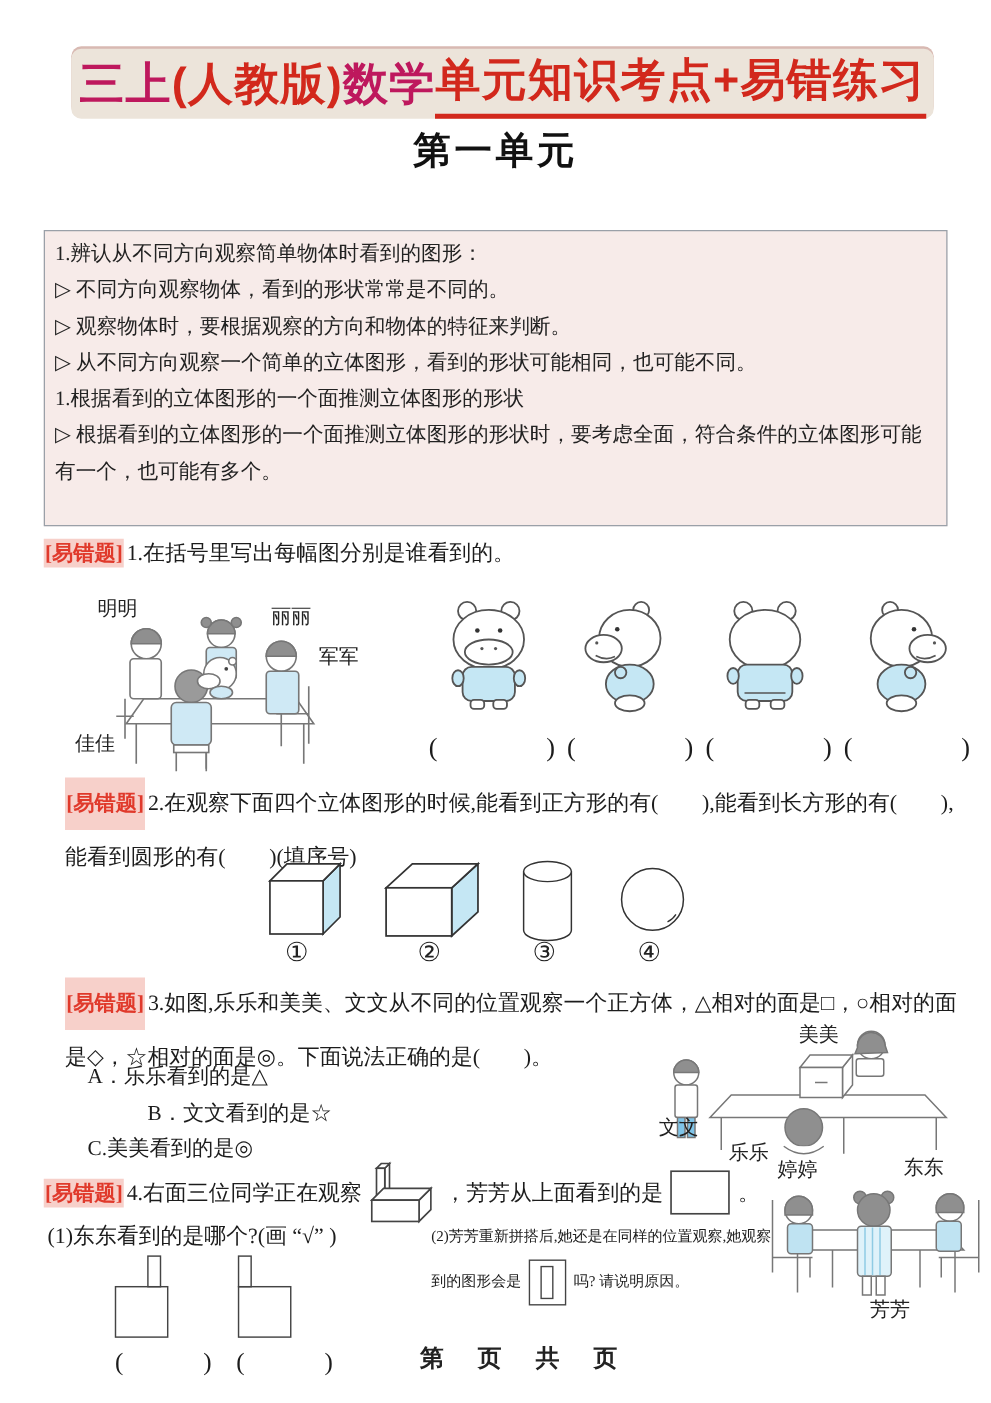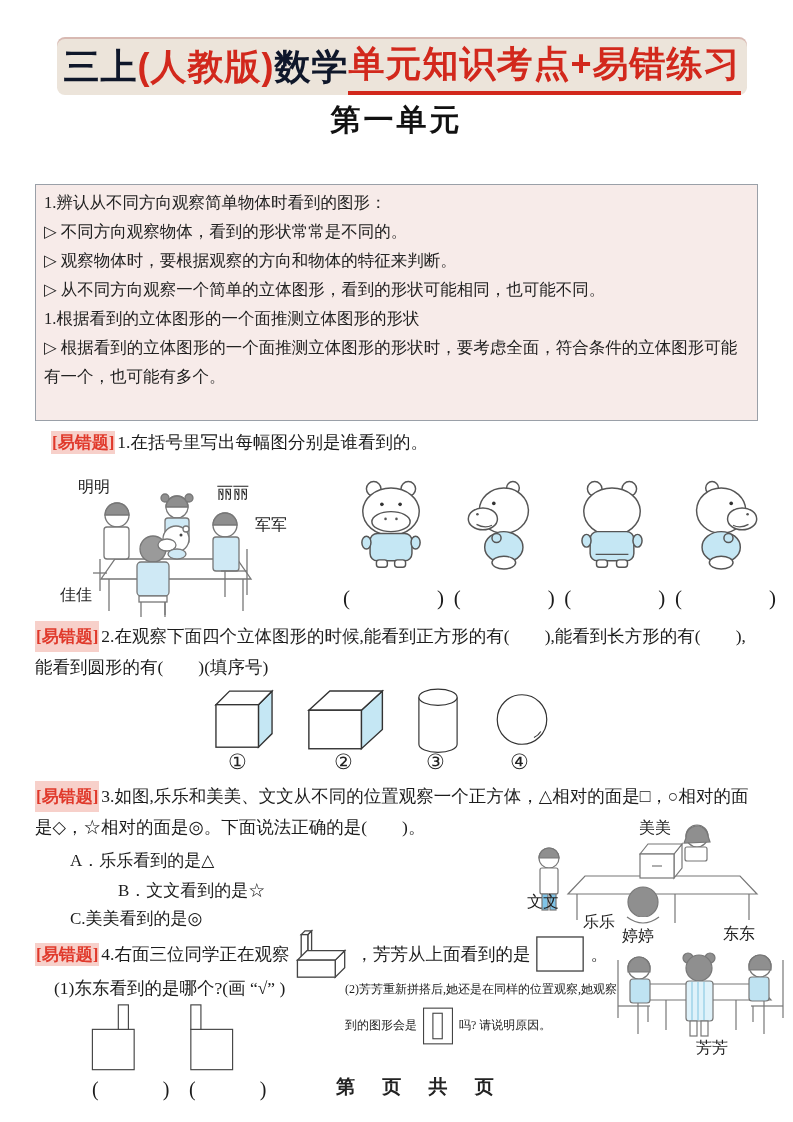--- a/index.html
+++ b/index.html
@@ -10,21 +10,21 @@
     font-family: "Liberation Serif", "DejaVu Serif", serif; color: #1c1c1c;
   }
   
   .title-box {
     position: absolute; left: 57px; top: 39px; width: 690px; height: 56px;
     background: #ece4da; border-radius: 8px; box-shadow: 0 -2px 0 #d8b9b2;
     display: flex; align-items: center; justify-content: center;
     font-family: "Liberation Sans", "DejaVu Sans", sans-serif;
     font-weight: 900; font-size: 36px; letter-spacing: 1px; white-space: nowrap;
   }
-  .t-black { color: #0f172a; }
+  .t-black { color: #be185d; }
   .t-red { color: #d2281c; }
   .t-red-u { color: #d2281c; border-bottom: 4px solid #d2281c; padding-bottom: 2px; }
   .subtitle {
     position: absolute; left: 0; top: 100px; width: 100%; text-align: center;
     font-size: 30px; font-weight: bold; letter-spacing: 3px; color: #111;
   }
   .section-heading {
     position: absolute; left: 38px; top: 151px; padding: 2px 10px 3px 6px;
     background: #efe0d8; color: #8f3a33; font-weight: bold; font-size: 18px;
     letter-spacing: 1px;
@@ -32,22 +32,22 @@
   .knowledge-box {
     position: absolute; left: 35px; top: 184px; width: 723px; height: 237px;
     background: #f7ebe9; border: 1px solid #9aa0a8; padding: 3px 10px 0 8px;
     font-size: 16.5px; line-height: 29px; color: #222; overflow: hidden;
   }
   .knowledge-box p { margin: 0; }
   .err-label {
     display: inline-block; color: #e0392b; background: #f7d0ca;
     font-weight: bold; font-size: 17px; padding: 0 1px; margin-right: 2px;
   }
-  .q-line { position: absolute; font-size: 17.5px; white-space: nowrap; margin-left: 16px; }
-  .q-para { position: absolute; font-size: 17.5px; line-height: 31px; }
+  .q-line { position: absolute; font-size: 17.5px; white-space: nowrap; }
+  .q-para { position: absolute; font-size: 17.5px; line-height: 42px; margin-left: 17px; }
   .figure { position: absolute; }
   .figure svg { display: block; width: 100%; height: 100%; }
   .fig-label { position: absolute; font-size: 16px; color: #222; white-space: nowrap; }
   .hippo-row {
     position: absolute; left: 343px; top: 477px; width: 428px; height: 102px;
     display: flex; justify-content: space-between;
   }
   .hippo-row > span { width: 96px; height: 102px; display: block; }
   .hippo-row svg { width: 100%; height: 100%; }
   .flip { transform: scaleX(-1); }

